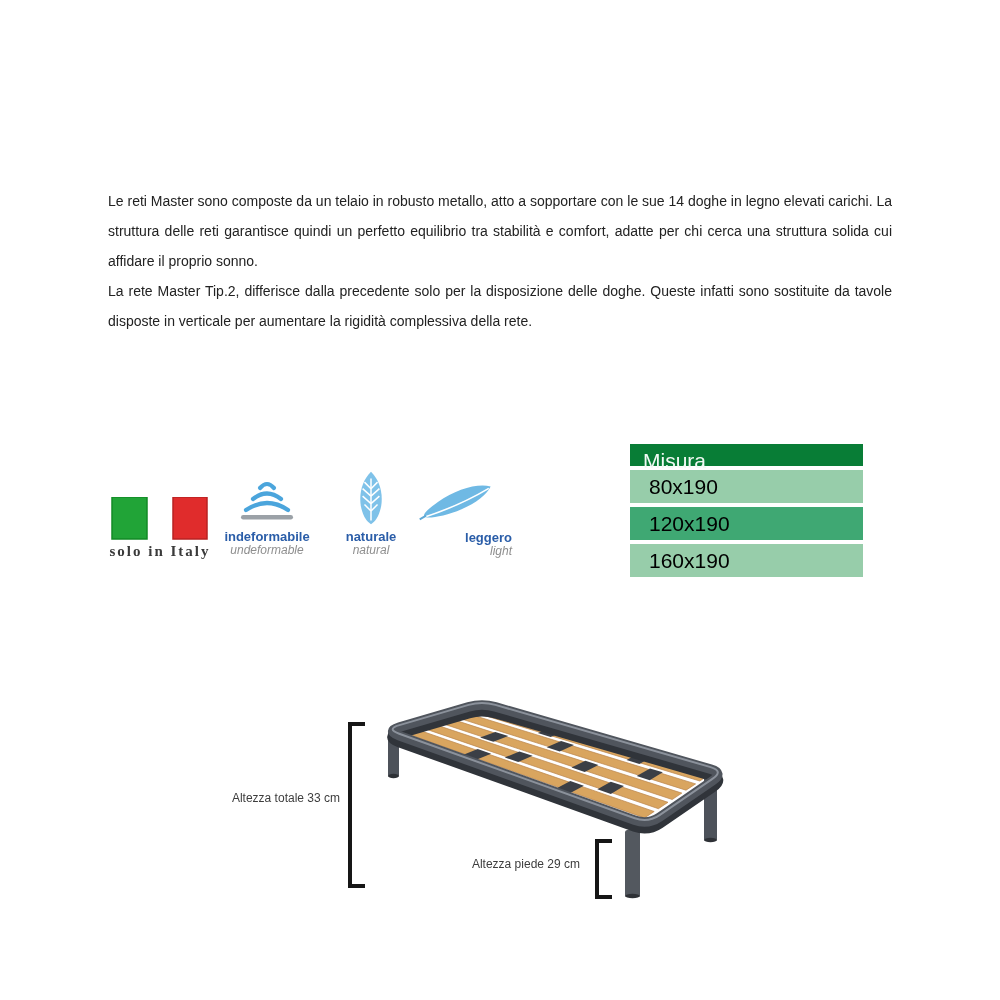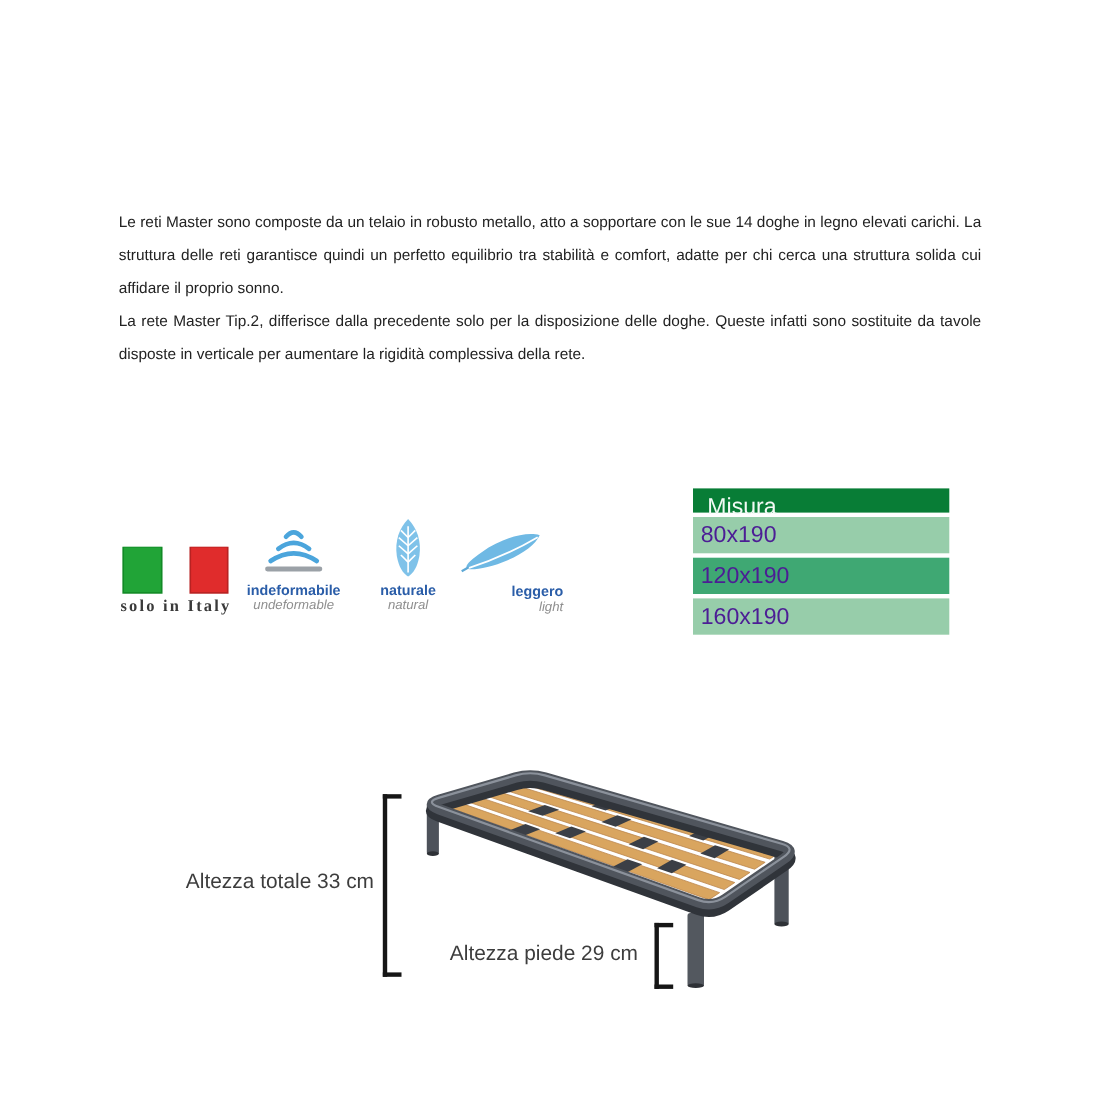--- a/index.html
+++ b/index.html
@@ -33,32 +33,32 @@
   .cert-leg{left:402px;top:482px;text-align:right;}
   .cert-leg .l1{margin-top:9px;}
   
   .size-table{position:absolute;left:630px;top:444px;width:233px;}
   .size-header{
     height:22px;background:var(--table-header-bg);color:#f2faf5;
     font-size:21px;line-height:34px;padding-left:13px;box-sizing:border-box;
   }
   .size-row{
     height:33px;margin-top:4px;font-size:21px;line-height:33px;
-    padding-left:7px;box-sizing:border-box;color:#4c1d95;
+    padding-left:19px;box-sizing:border-box;color:#000000;
   }
   .size-row:nth-child(2),.size-row:nth-child(4){background:var(--table-row-light);}
   .size-row:nth-child(3){background:var(--table-row-medium);}
   
   #bed-svg{position:absolute;left:330px;top:680px;}
   
   .bracket{position:absolute;border-left:4px solid #161616;border-top:4px solid #161616;
     border-bottom:4px solid #161616;width:13px;}
   .bracket-total{left:348px;top:722px;height:158px;}
   .bracket-piede{left:595px;top:839px;height:52px;}
-  .dim-label{position:absolute;font-size:19px;color:#3d3d3d;text-align:right;white-space:nowrap;}
+  .dim-label{position:absolute;font-size:12px;color:#3d3d3d;text-align:right;white-space:nowrap;}
   .dim-total{left:140px;width:200px;top:791px;}
   .dim-piede{left:385px;width:195px;top:857px;}
 </style>
 </head>
 <body>
 
 <div class="desc">
   <p>Le reti Master sono composte da un telaio in robusto metallo, atto a sopportare con le sue 14 doghe in legno elevati carichi. La struttura delle reti garantisce quindi un perfetto equilibrio tra stabilità e comfort, adatte per chi cerca una struttura solida cui affidare il proprio sonno.</p>
   <p>La rete Master Tip.2,  differisce dalla precedente solo per la disposizione delle doghe. Queste infatti sono sostituite da tavole disposte in verticale per aumentare la rigidità complessiva della rete.</p>
 </div>

